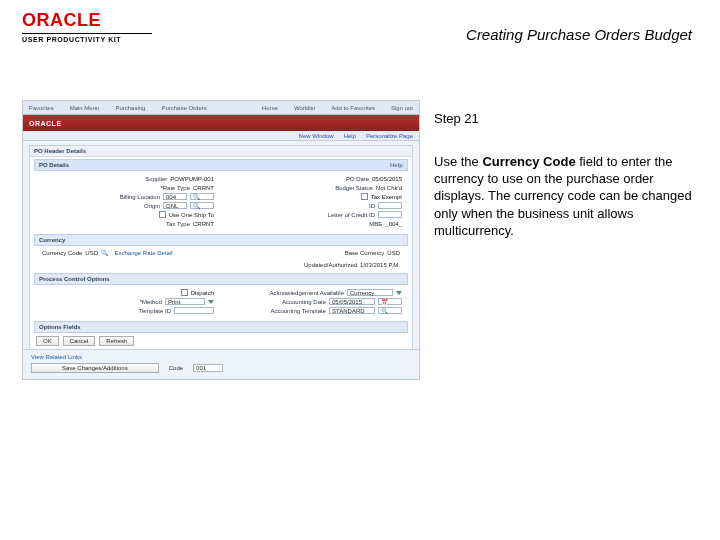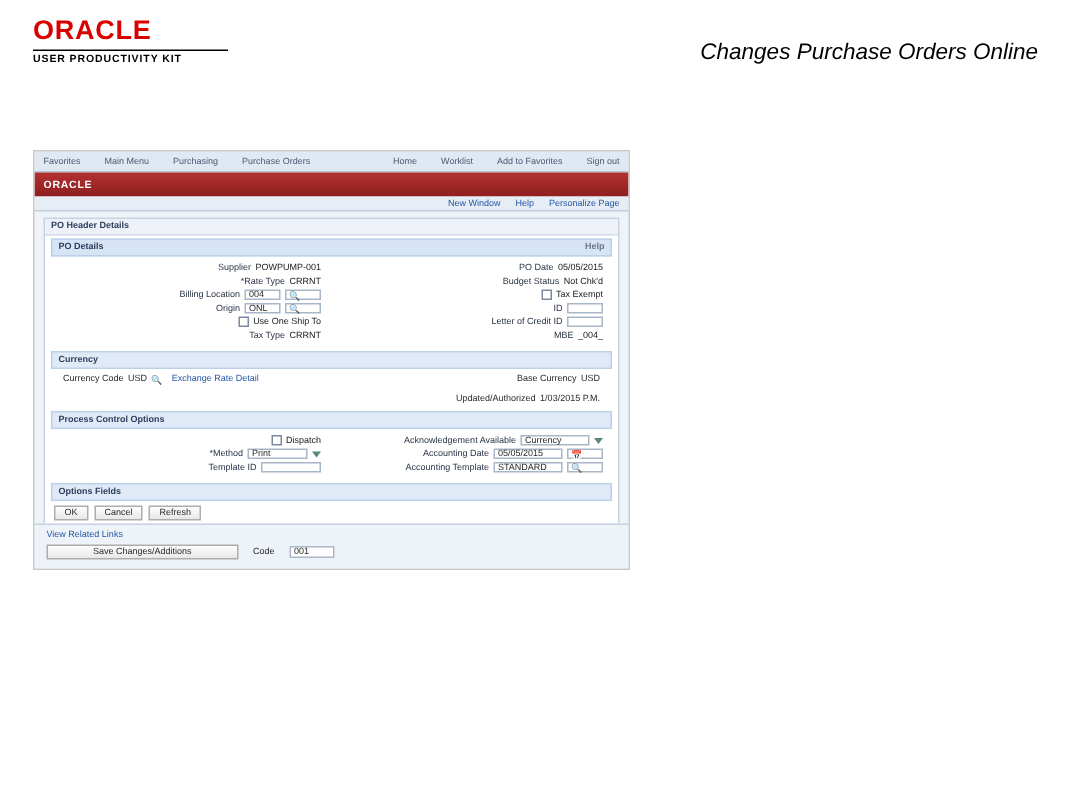--- a/index.html
+++ b/index.html
@@ -53,22 +53,26 @@
 </head>
 <body>
 
 <div class="page">
   <div class="logo-block">
     <div class="logo-oracle">ORACLE</div>
     <div class="logo-rule"></div>
     <div class="logo-sub">USER PRODUCTIVITY KIT</div>
   </div>
 
-  <div class="slide-title">Changes Purchase Orders Online</div>
-
+  <div class="slide-title">Creating Purchase Orders Budget</div>
+
+  <div class="right-col">
+    <div class="step-label">Step 21</div>
+    <div class="body-text">Use the <b>Currency Code</b> field to enter the currency to use on the purchase order displays. The currency code can be changed only when the business unit allows multicurrency.</div>
+  </div>
 
   <div class="shot">
     <div class="tabbar">
       <span>Favorites</span>
       <span>Main Menu</span>
       <span>Purchasing</span>
       <span>Purchase Orders</span>
       <span class="sp"></span>
       <span>Home</span>
       <span>Worklist</span>

